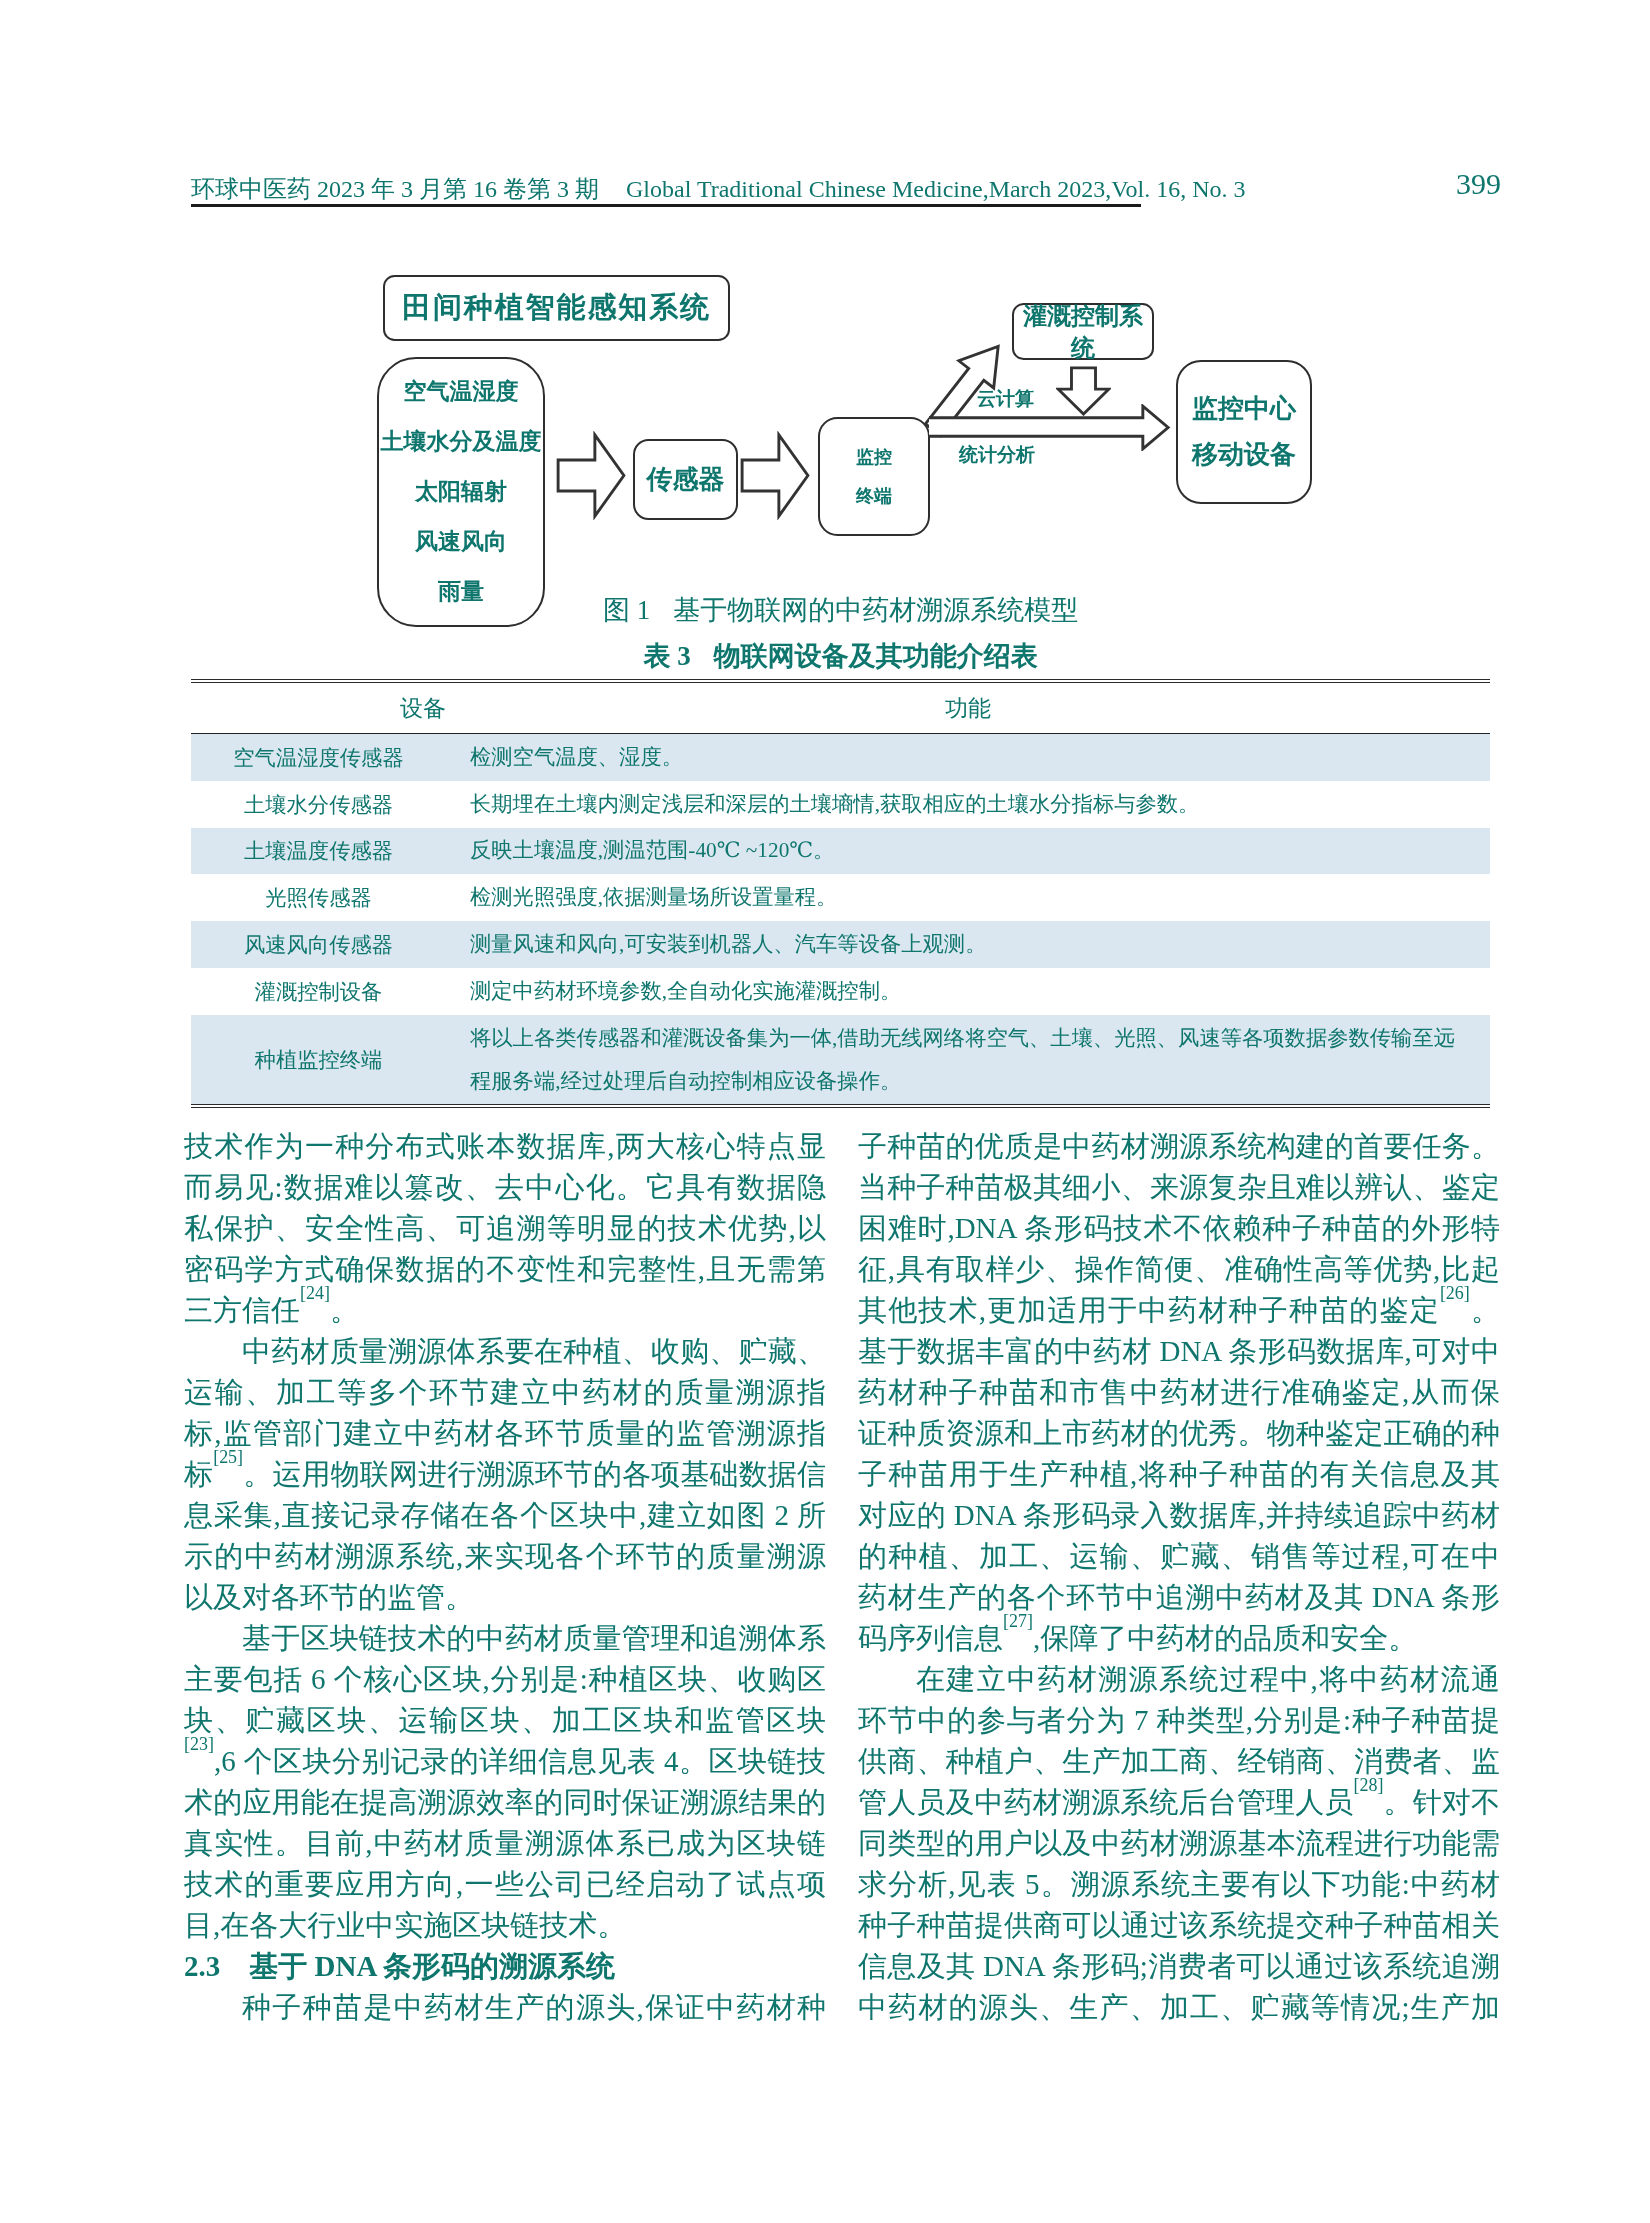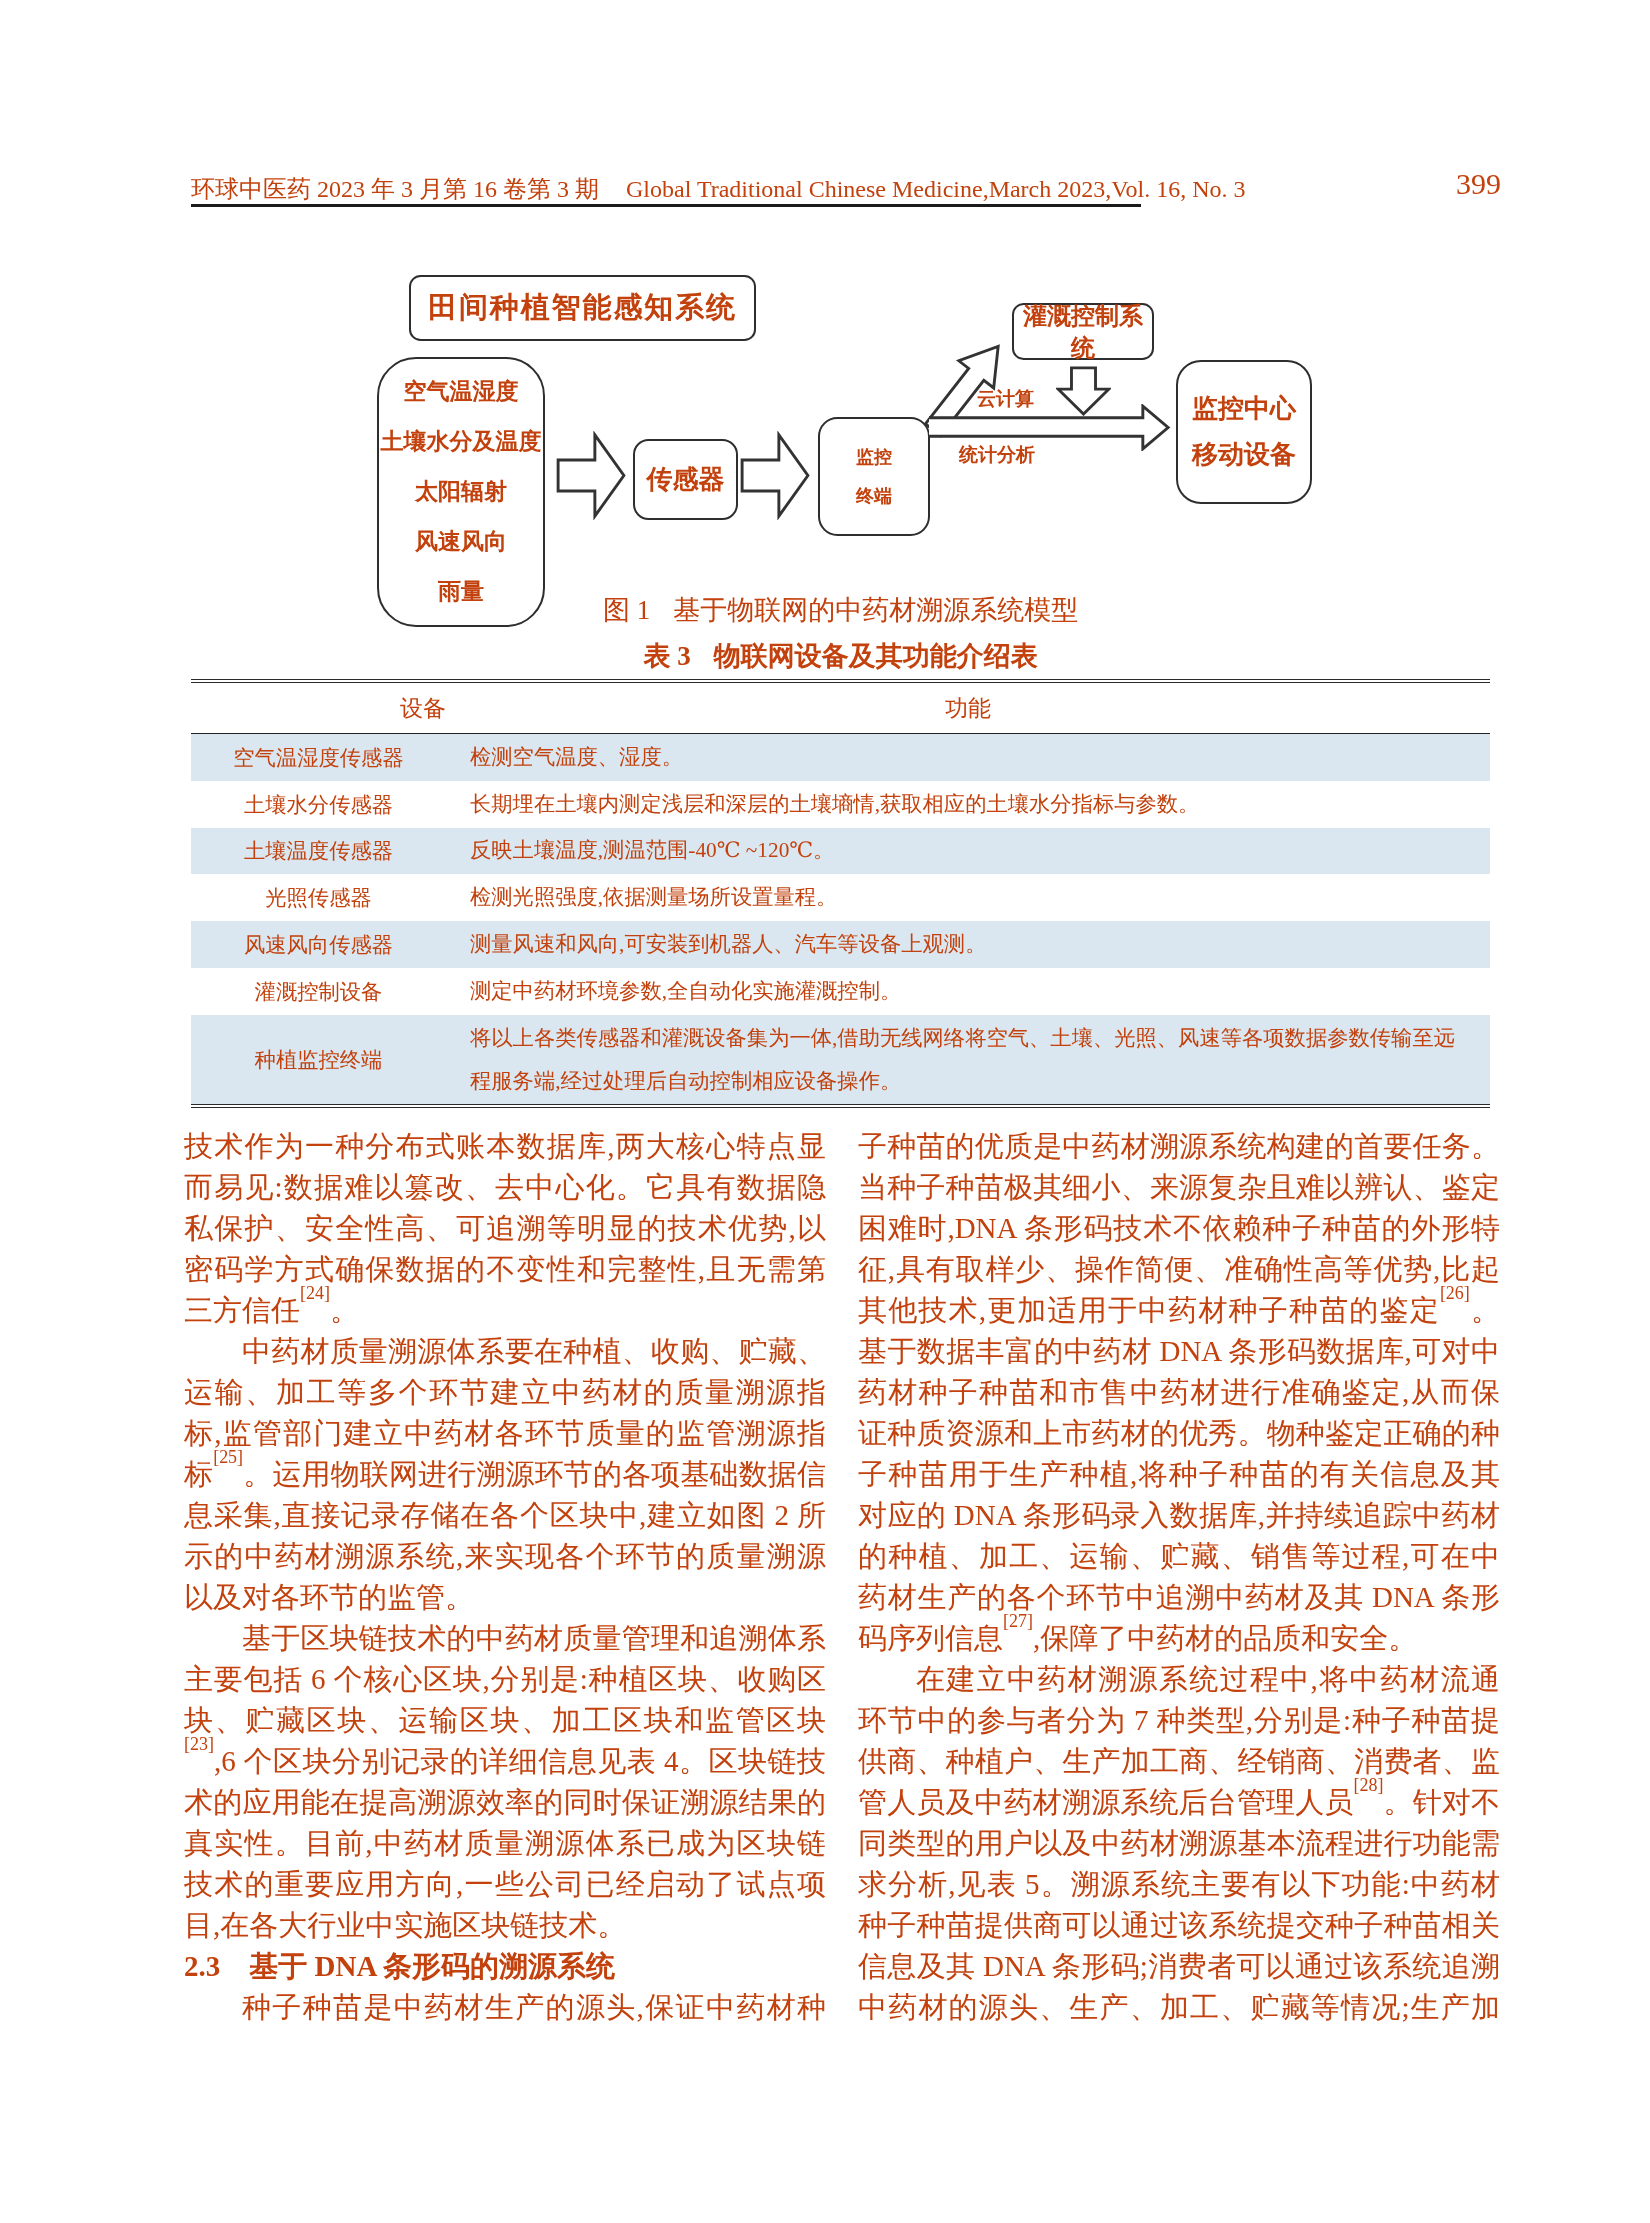--- a/index.html
+++ b/index.html
@@ -1,28 +1,28 @@
 <!DOCTYPE html>
 <html><head>
 <meta charset="utf-8">
 <style>
   html,body{margin:0;padding:0;background:#fff;}
   .page{position:relative;width:1651px;height:2223px;background:#ffffff;overflow:hidden;
-        font-family:"Liberation Serif","DejaVu Serif",serif;color:#c2410c;}
+        font-family:"Liberation Serif","DejaVu Serif",serif;color:#0f766e;}
 
   
   .jhead{position:absolute;left:191px;top:173px;width:1299px;font-size:24px;white-space:nowrap;}
   .jhead .cn{margin-right:27px;}
   .pageno{position:absolute;right:150px;top:167px;font-size:30px;}
   .head-rule{position:absolute;left:191px;top:204px;width:950px;height:2.9px;background:#1a1a1a;}
 
   
   .fnode{position:absolute;border:2.9px solid #2e2e2e;background:#fff;display:flex;
          align-items:center;justify-content:center;font-weight:bold;text-align:center;box-sizing:border-box;}
-  #n-system{left:383px;top:275px;width:347px;height:66px;border-radius:11.6px;font-size:29px;letter-spacing:1.9px;margin-left:26px;}
+  #n-system{left:383px;top:275px;width:347px;height:66px;border-radius:11.6px;font-size:29px;letter-spacing:1.9px;}
   #n-inputs{left:377px;top:357px;width:168px;height:270px;border-radius:39px;font-size:23px;
             flex-direction:column;justify-content:center;}
   #n-inputs .fline{line-height:50px;}
   #n-sensor{left:633px;top:439px;width:105px;height:81px;border-radius:15.5px;font-size:26px;}
   #n-monitor{left:818px;top:417px;width:112px;height:119px;border-radius:19.4px;font-size:18px;
              flex-direction:column;justify-content:center;}
   #n-monitor .fline{line-height:39px;}
   #n-irrigation{left:1012px;top:303px;width:142px;height:57px;border-radius:11.6px;font-size:24px;}
   #n-center{left:1176px;top:360px;width:136px;height:144px;border-radius:25px;font-size:26px;
             flex-direction:column;justify-content:center;}

